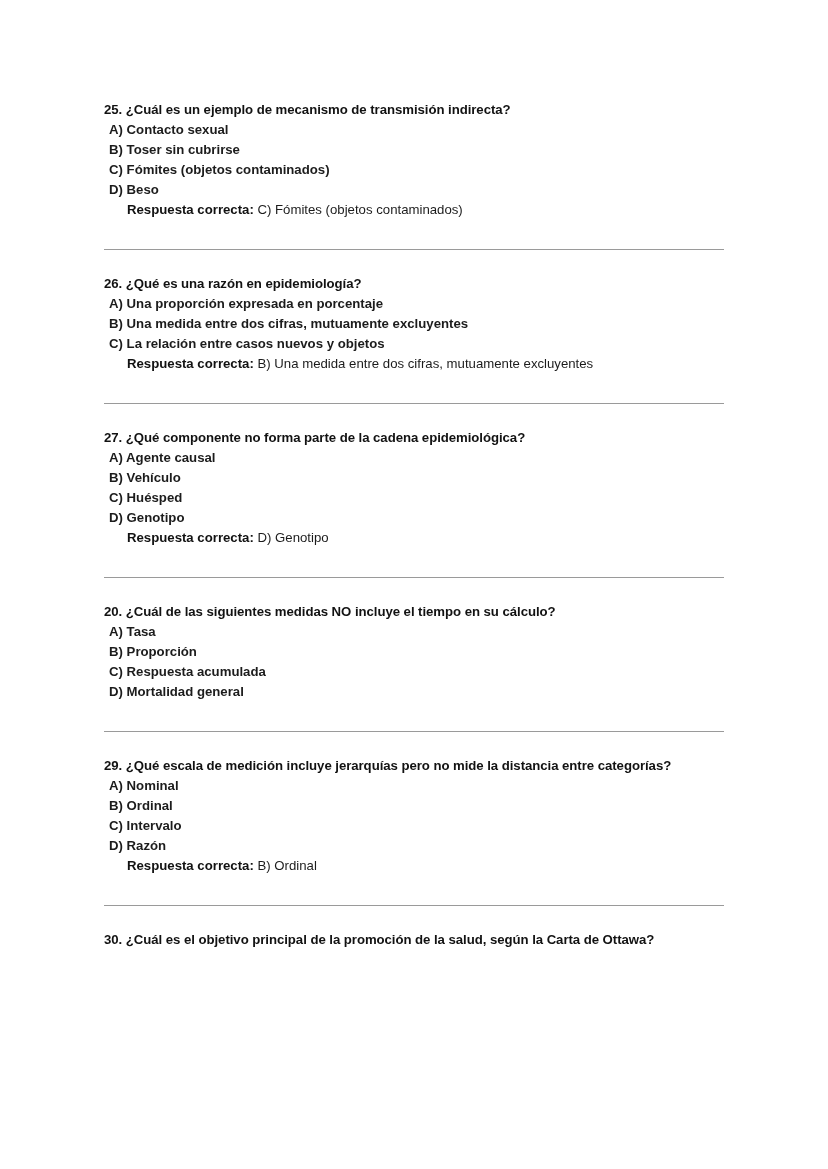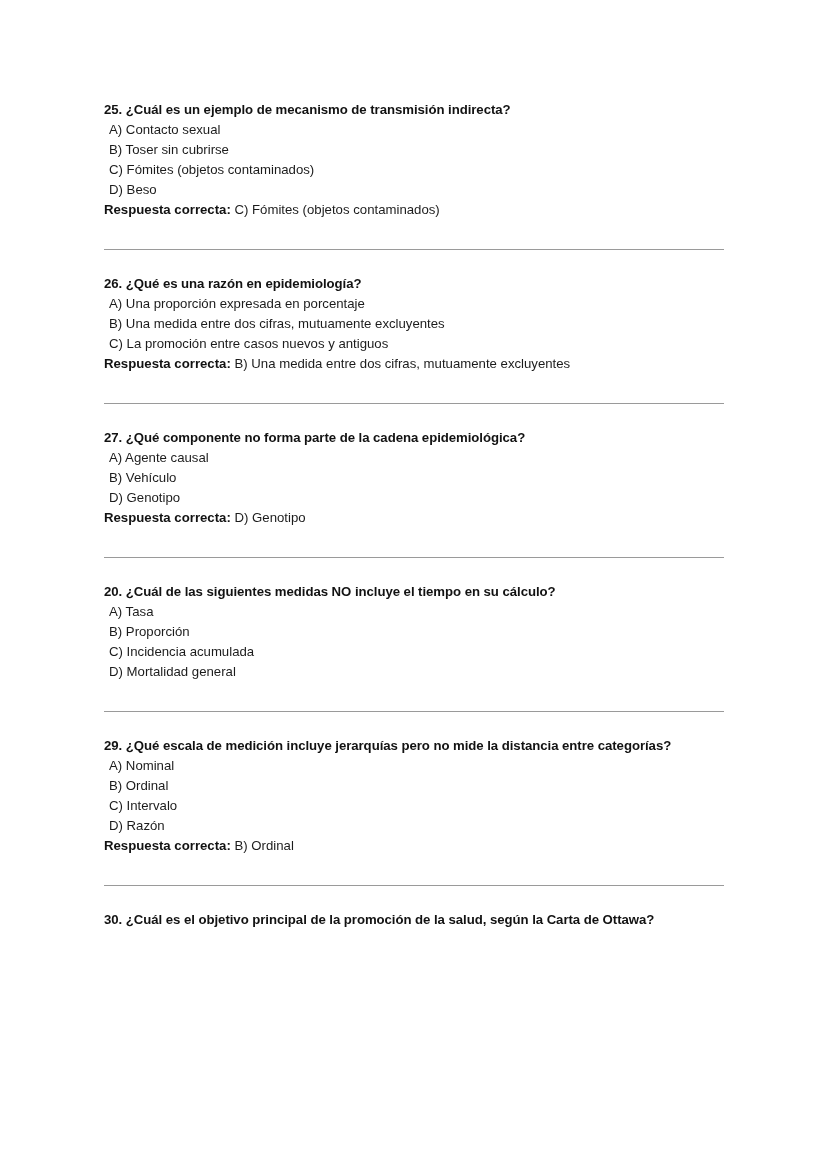--- a/index.html
+++ b/index.html
@@ -45,38 +45,39 @@
     padding: 0;
     width: 580px;
   }
   .options {
     list-style: none;
     margin: 0;
     padding: 0 0 0 5px;
   }
   .option {
     font-size: 13.2px;
-    font-weight: normal;
+    font-weight: bold;
     line-height: 20px;
     color: #1c1c1c;
     margin: 0;
     padding: 0;
     white-space: nowrap;
   }
   .answer {
     font-size: 13.2px;
     line-height: 20px;
     color: #1c1c1c;
     margin: 0;
     padding: 0;
     white-space: nowrap;
   }
   .answer-label {
     font-weight: bold;
     color: #121212;
+    margin-left: 23px;
   }
   .answer-value {
     font-weight: normal;
   }
   .divider {
     width: 620px;
     height: 0;
     border: 0;
     border-top: 1.4px solid #9a9a9a;
     margin: 0;
@@ -103,47 +104,48 @@
     </div>
     <div class="sp-after-answer"></div>
     <hr class="divider">
     <div class="sp-after-divider"></div>
 
     <div class="qblock">
       <p class="qtitle">26. ¿Qué es una razón en epidemiología?</p>
       <ul class="options">
         <li class="option">A) Una proporción expresada en porcentaje</li>
         <li class="option">B) Una medida entre dos cifras, mutuamente excluyentes</li>
-        <li class="option">C) La promoción entre casos nuevos y antiguos</li>
+        <li class="option">C) La relación entre casos nuevos y objetos</li>
       </ul>
       <p class="answer"><span class="answer-label">Respuesta correcta:</span> <span class="answer-value">B) Una medida entre dos cifras, mutuamente excluyentes</span></p>
     </div>
     <div class="sp-after-answer"></div>
     <hr class="divider">
     <div class="sp-after-divider"></div>
 
     <div class="qblock">
       <p class="qtitle">27. ¿Qué componente no forma parte de la cadena epidemiológica?</p>
       <ul class="options">
         <li class="option">A) Agente causal</li>
         <li class="option">B) Vehículo</li>
+        <li class="option">C) Huésped</li>
         <li class="option">D) Genotipo</li>
       </ul>
       <p class="answer"><span class="answer-label">Respuesta correcta:</span> <span class="answer-value">D) Genotipo</span></p>
     </div>
     <div class="sp-after-answer"></div>
     <hr class="divider">
     <div class="sp-after-divider"></div>
 
     <div class="qblock">
       <p class="qtitle">20. ¿Cuál de las siguientes medidas NO incluye el tiempo en su cálculo?</p>
       <ul class="options">
         <li class="option">A) Tasa</li>
         <li class="option">B) Proporción</li>
-        <li class="option">C) Incidencia acumulada</li>
+        <li class="option">C) Respuesta acumulada</li>
         <li class="option">D) Mortalidad general</li>
       </ul>
     </div>
     <div class="sp-after-answer"></div>
     <hr class="divider">
     <div class="sp-after-divider"></div>
 
     <div class="qblock">
       <p class="qtitle">29. ¿Qué escala de medición incluye jerarquías pero no mide la distancia entre categorías?</p>
       <ul class="options">

